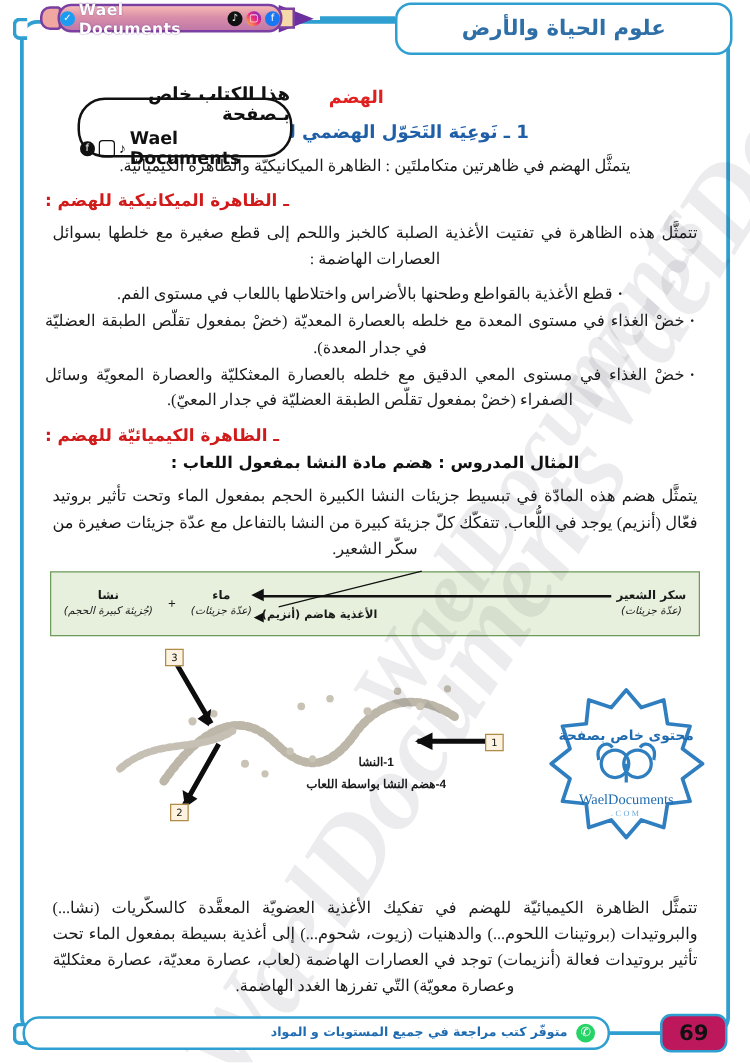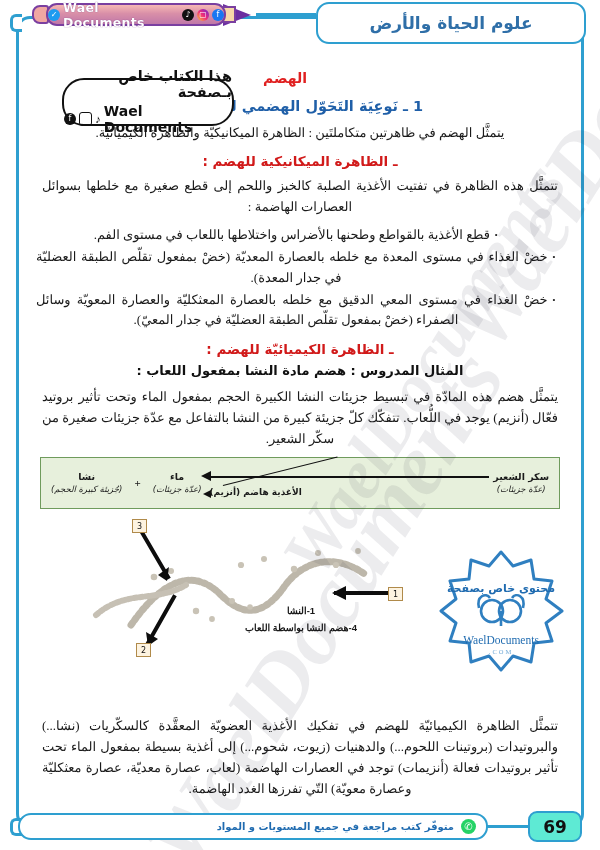--- a/index.html
+++ b/index.html
@@ -227,21 +227,21 @@
     font-weight: bold;
     margin: 6px 0 8px 0;
     text-align: center;
     font-family: "DejaVu Sans", "Liberation Sans", sans-serif;
   }
   .sec-red {
     color: #d11a1a;
     font-size: 13.5px;
     font-weight: bold;
     margin: 10px 0 6px 0;
-    text-align: center;
+    text-align: left;
     font-family: "DejaVu Sans", "Liberation Sans", sans-serif;
   }
   .sec-black {
     color: #111;
     font-size: 13px;
     font-weight: bold;
     margin: 2px 0 8px 0;
     text-align: center;
     font-family: "DejaVu Sans", "Liberation Sans", sans-serif;
   }
@@ -490,21 +490,21 @@
     direction: rtl;
   }
   .page-num {
     position: absolute;
     right: 18px;
     bottom: 8px;
     width: 54px;
     height: 31px;
     border: 2.5px solid #2e9fd0;
     border-radius: 9px;
-    background: #5eead4;
+    background: #be185d;
     display: flex;
     align-items: center;
     justify-content: center;
     box-sizing: border-box;
     z-index: 4;
   }
   .page-num span {
     font-size: 17px;
     font-weight: bold;
     color: #111;

